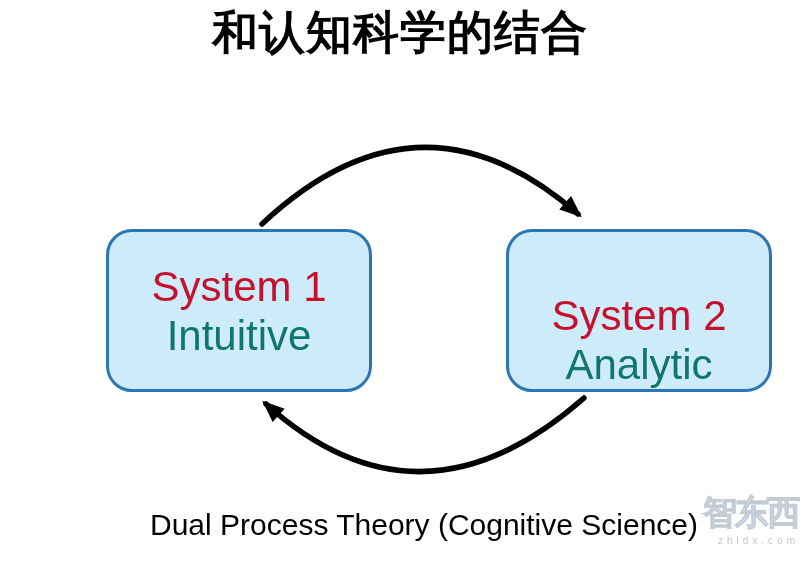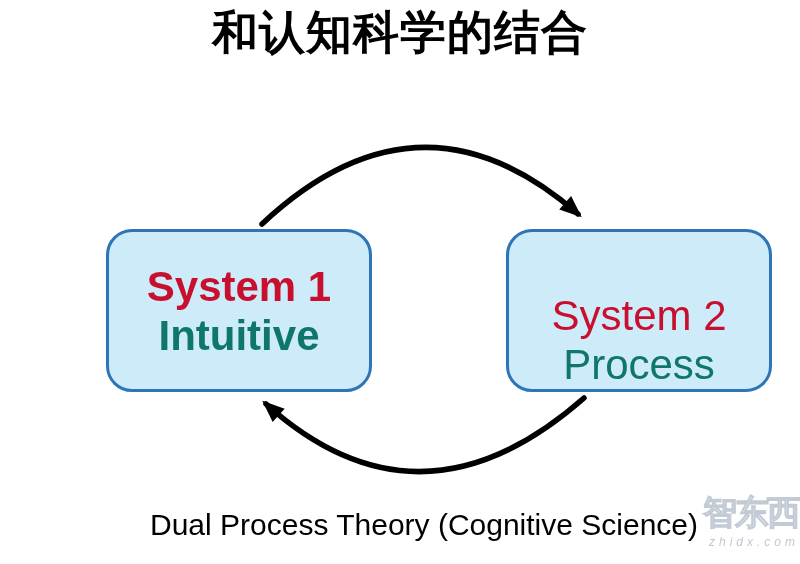--- a/index.html
+++ b/index.html
@@ -38,21 +38,21 @@
     background: #CEEBF9;
     border: 3px solid #2E75B6;
     border-radius: 26px;
     box-sizing: border-box;
     display: flex;
     flex-direction: column;
     align-items: center;
     justify-content: center;
     text-align: center;
   }
-  .node-left  { left: 106px; font-weight: bold; }
+  .node-left  { left: 106px; }
   .node-right { left: 506px; justify-content: flex-end; }
   .node-title {
     font-size: 42px;
     line-height: 49px;
     color: #C8102E;
     white-space: nowrap;
   }
   .node-subtitle {
     font-size: 42px;
     line-height: 49px;
@@ -80,26 +80,25 @@
     font-size: 34px;
     font-weight: 700;
     letter-spacing: -2px;
     color: rgba(230, 234, 240, 0.55);
     -webkit-text-stroke: 1px rgba(178, 188, 200, 0.75);
     white-space: nowrap;
     line-height: 1.2;
   }
   .watermark-site {
     display: block;
-    font-size: 12px;
+    font-size: 10px;
     letter-spacing: 4px;
     color: rgba(180, 190, 200, 0.85);
     white-space: nowrap;
     margin-top: 2px;
-    font-style: italic;
   }
 </style>
 </head>
 <body>
 
 <div class="stage">
 
   <div class="slide-title">和认知科学的结合</div>
 
   <svg class="arrow-layer" viewBox="0 0 800 564" xmlns="http://www.w3.org/2000/svg" aria-hidden="true">
@@ -112,21 +111,21 @@
     <path d="M 584 398 Q 420 542 266 404" fill="none" stroke-width="5.5" stroke-linecap="round" marker-end="url(#ah)" stroke="#000000"></path>
   </svg>
 
   <div class="node node-left">
     <div class="node-title">System 1</div>
     <div class="node-subtitle">Intuitive</div>
   </div>
 
   <div class="node node-right">
     <div class="node-title">System 2</div>
-    <div class="node-subtitle">Process</div>
+    <div class="node-subtitle">Analytic</div>
   </div>
 
   <div class="caption">Dual Process Theory (Cognitive Science)</div>
 
   <div class="watermark">
     <span class="watermark-logo">智东西</span>
     <span class="watermark-site">zhidx.com</span>
   </div>
 
 </div>

